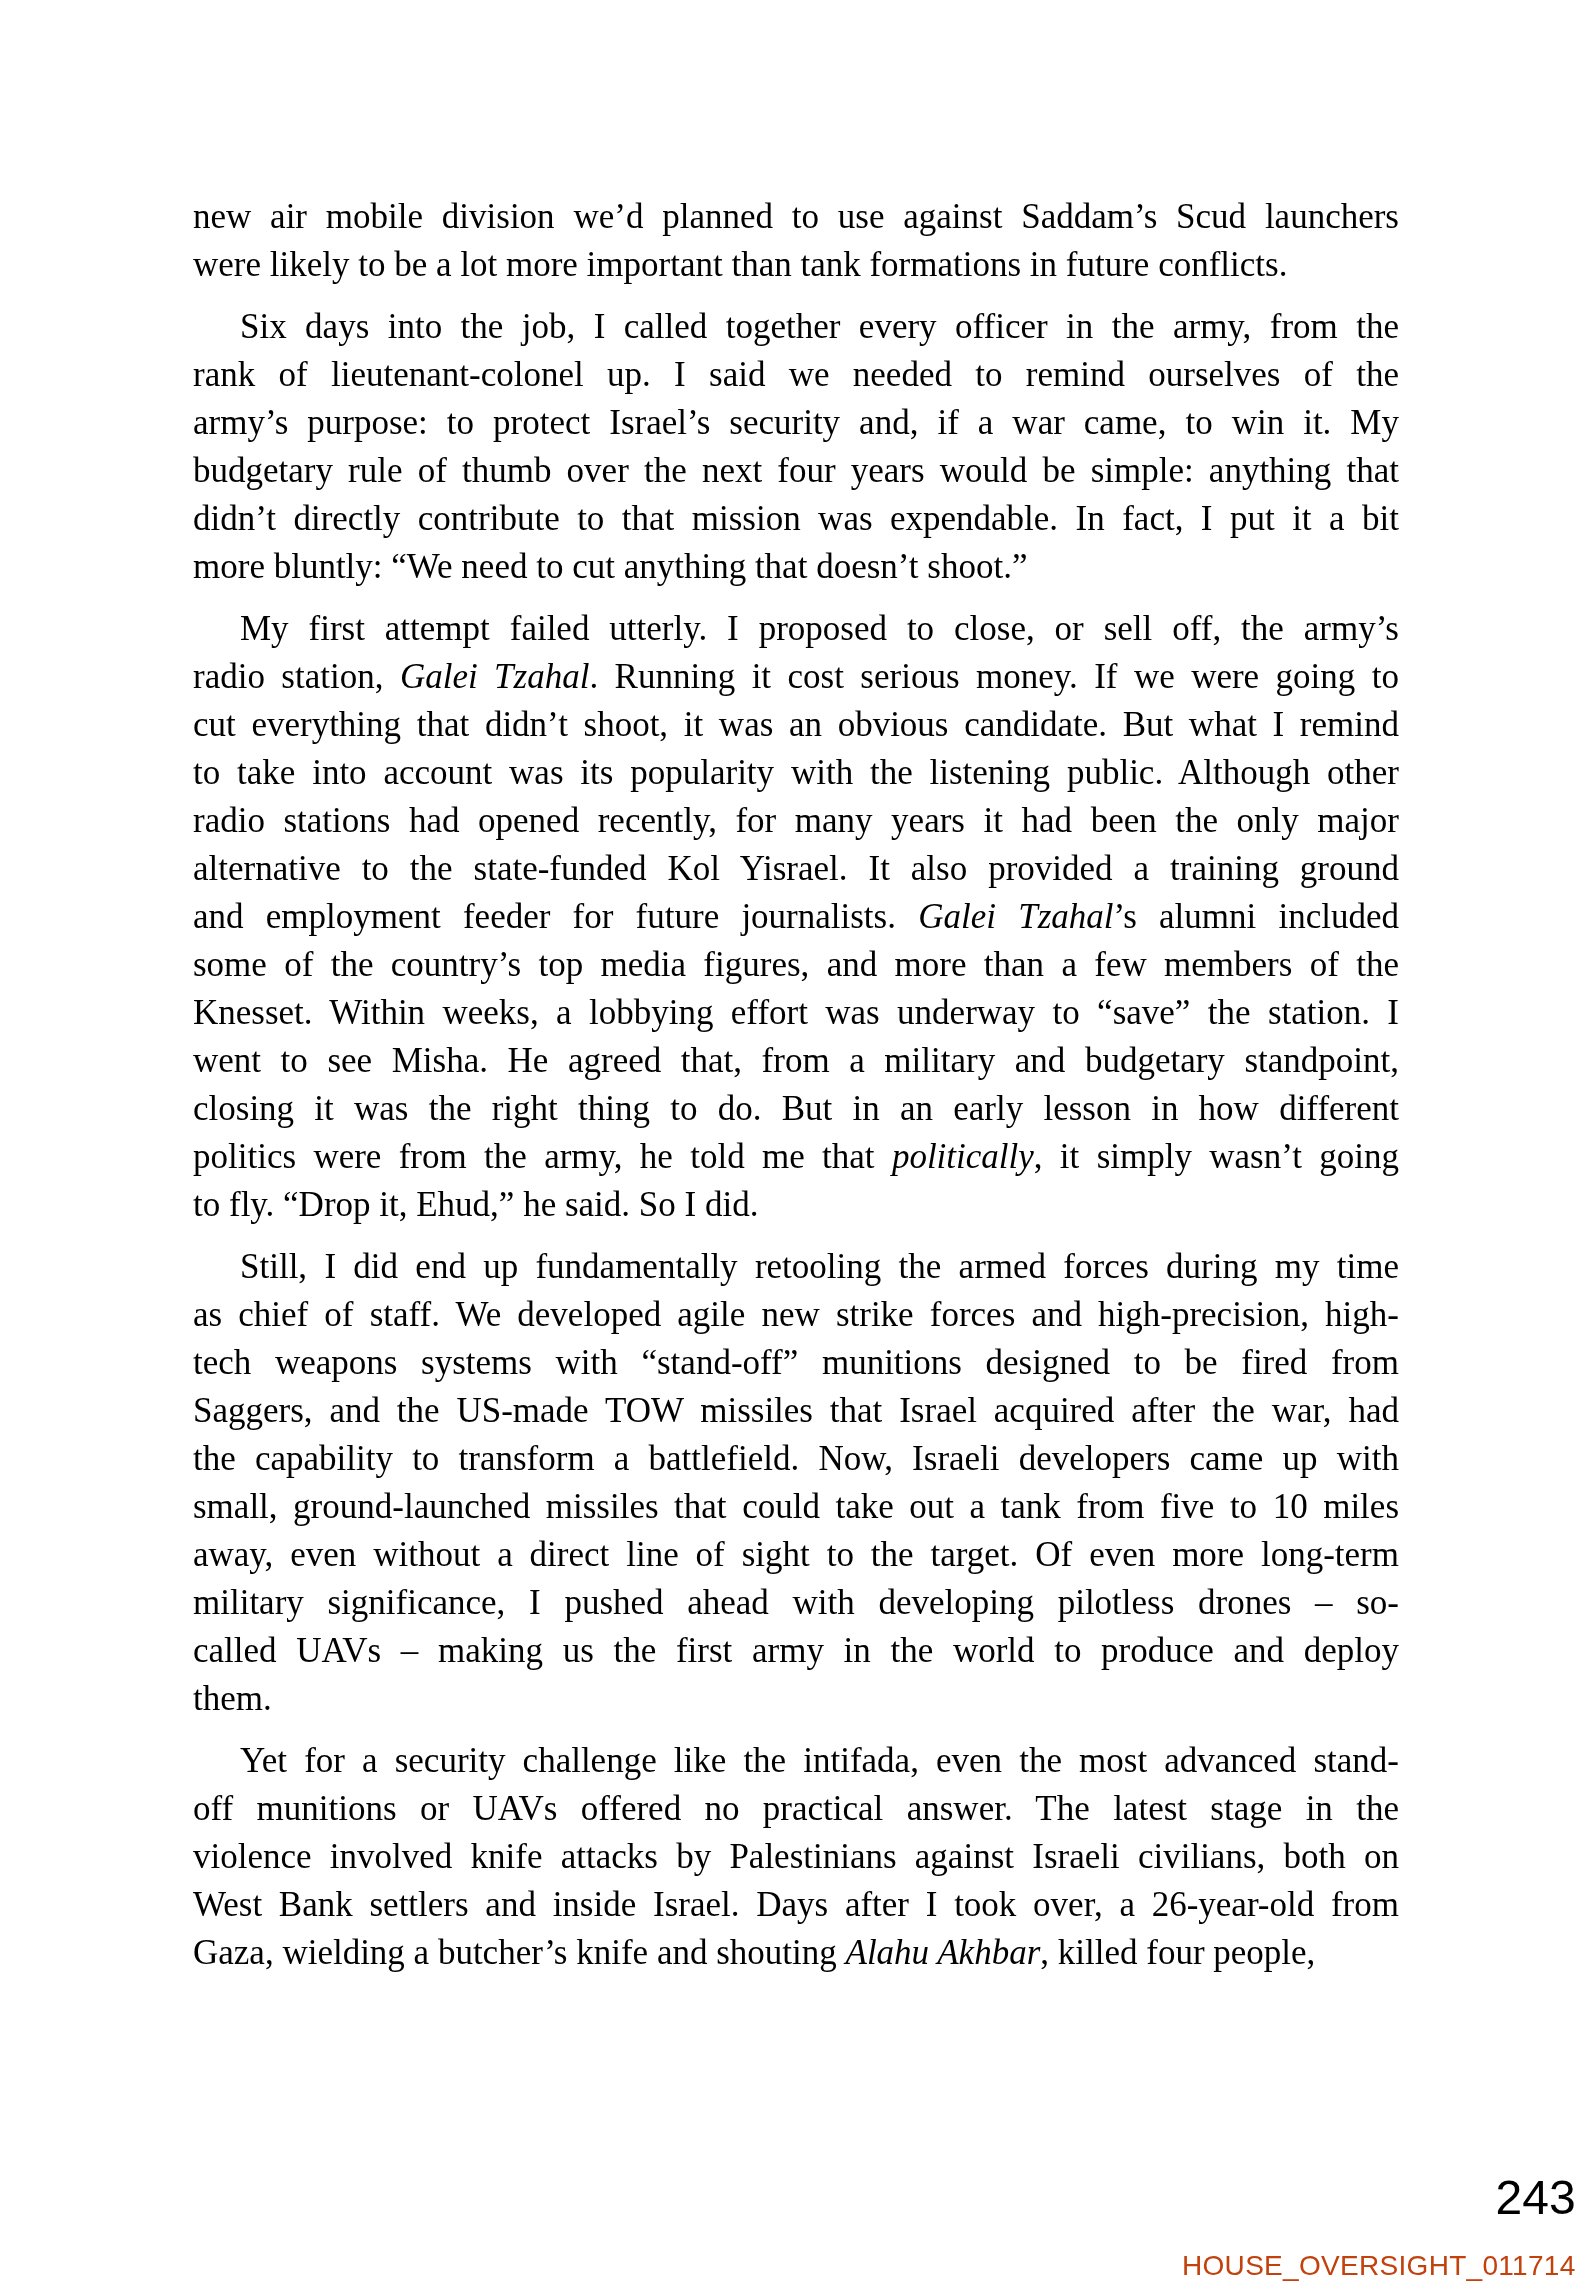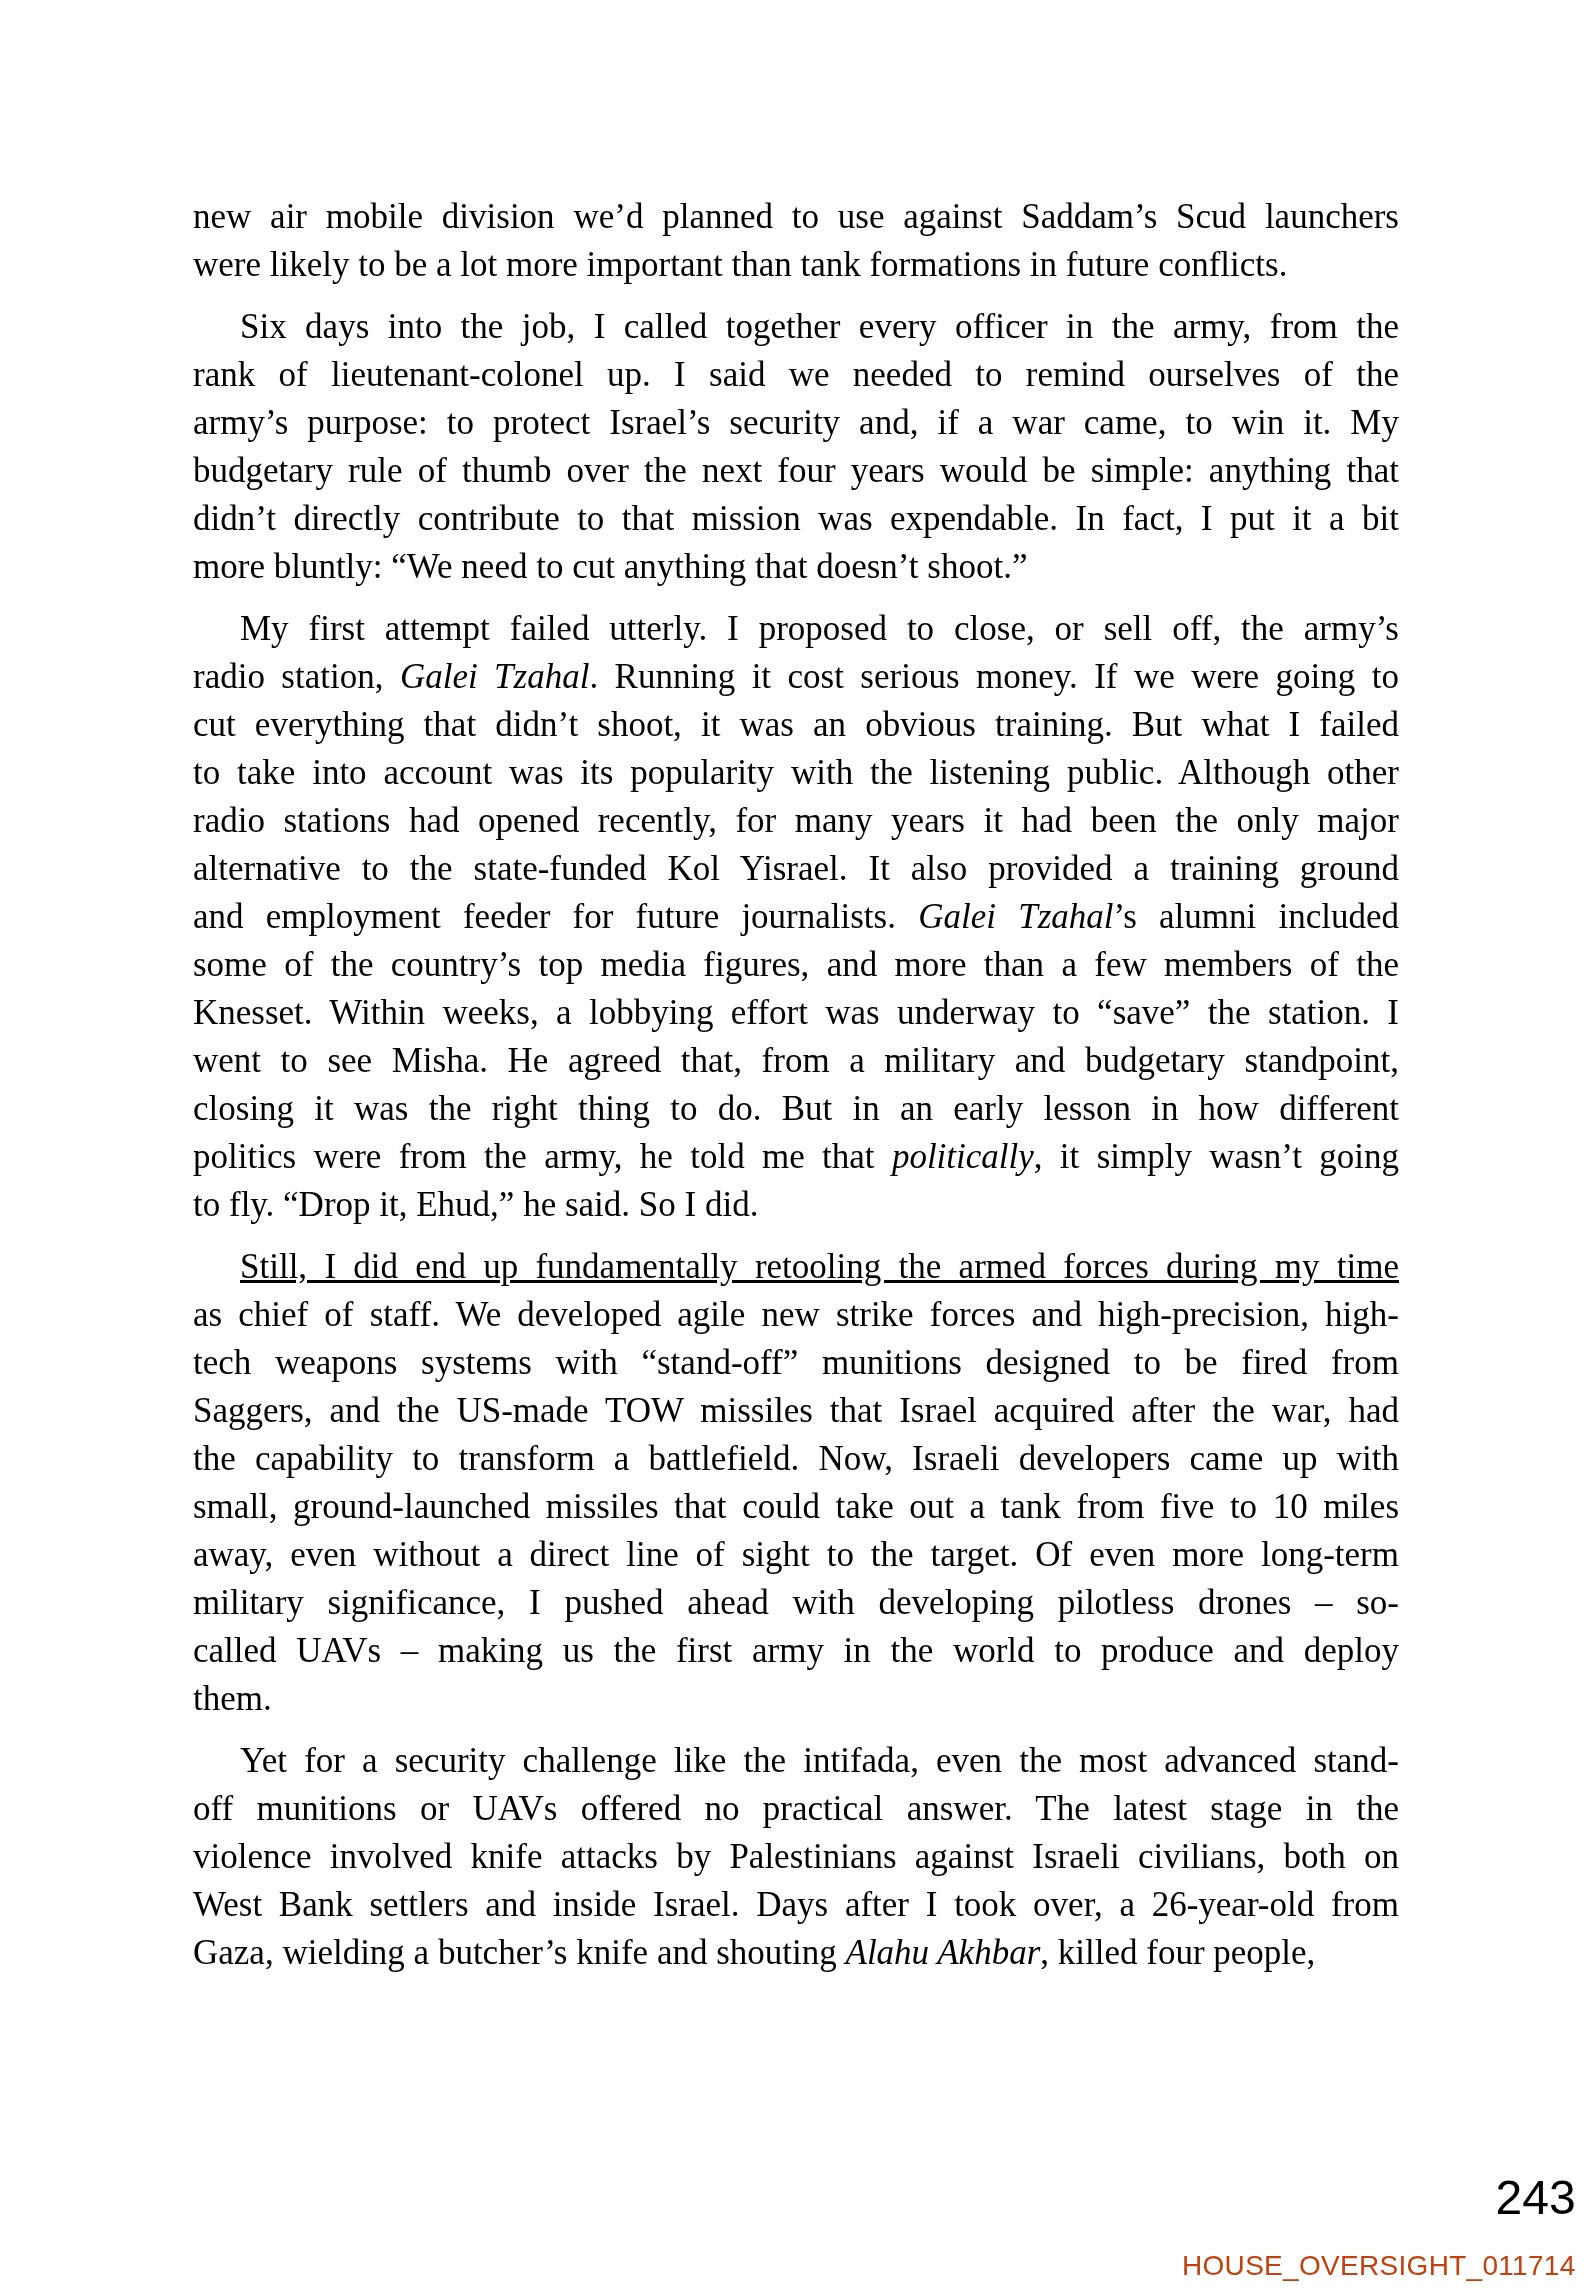--- a/index.html
+++ b/index.html
@@ -51,34 +51,34 @@
         <span class="line justify" style="padding-left: 47px;">Six days into the job, I called together every officer in the army, from the</span>
         <span class="line justify">rank of lieutenant-colonel up. I said we needed to remind ourselves of the</span>
         <span class="line justify">army’s purpose: to protect Israel’s security and, if a war came, to win it. My</span>
         <span class="line justify">budgetary rule of thumb over the next four years would be simple: anything that</span>
         <span class="line justify">didn’t directly contribute to that mission was expendable. In fact, I put it a bit</span>
         <span class="line">more bluntly: “We need to cut anything that doesn’t shoot.”</span>
       </div>
       <div class="para indent" style="text-indent: 0px;">
         <span class="line justify" style="padding-left: 47px;">My first attempt failed utterly. I proposed to close, or sell off, the army’s</span>
         <span class="line justify">radio station, <i>Galei Tzahal</i>. Running it cost serious money. If we were going to</span>
-        <span class="line justify">cut everything that didn’t shoot, it was an obvious training. But what I failed</span>
+        <span class="line justify">cut everything that didn’t shoot, it was an obvious candidate. But what I remind</span>
         <span class="line justify">to take into account was its popularity with the listening public. Although other</span>
         <span class="line justify">radio stations had opened recently, for many years it had been the only major</span>
         <span class="line justify">alternative to the state-funded Kol Yisrael. It also provided a training ground</span>
         <span class="line justify">and employment feeder for future journalists. <i>Galei Tzahal</i>’s alumni included</span>
         <span class="line justify">some of the country’s top media figures, and more than a few members of the</span>
         <span class="line justify">Knesset. Within weeks, a lobbying effort was underway to “save” the station. I</span>
         <span class="line justify">went to see Misha. He agreed that, from a military and budgetary standpoint,</span>
         <span class="line justify">closing it was the right thing to do. But in an early lesson in how different</span>
         <span class="line justify">politics were from the army, he told me that <i>politically</i>, it simply wasn’t going</span>
         <span class="line">to fly. “Drop it, Ehud,” he said. So I did.</span>
       </div>
       <div class="para indent" style="text-indent: 0px;">
-        <span class="line justify" style="padding-left: 47px; text-decoration: underline;">Still, I did end up fundamentally retooling the armed forces during my time</span>
+        <span class="line justify" style="padding-left: 47px;">Still, I did end up fundamentally retooling the armed forces during my time</span>
         <span class="line justify">as chief of staff. We developed agile new strike forces and high-precision, high-</span>
         <span class="line justify">tech weapons systems with “stand-off” munitions designed to be fired from</span>
         <span class="line justify">Saggers, and the US-made TOW missiles that Israel acquired after the war, had</span>
         <span class="line justify">the capability to transform a battlefield. Now, Israeli developers came up with</span>
         <span class="line justify">small, ground-launched missiles that could take out a tank from five to 10 miles</span>
         <span class="line justify">away, even without a direct line of sight to the target. Of even more long-term</span>
         <span class="line justify">military significance, I pushed ahead with developing pilotless drones – so-</span>
         <span class="line justify">called UAVs – making us the first army in the world to produce and deploy</span>
         <span class="line">them.</span>
       </div>

